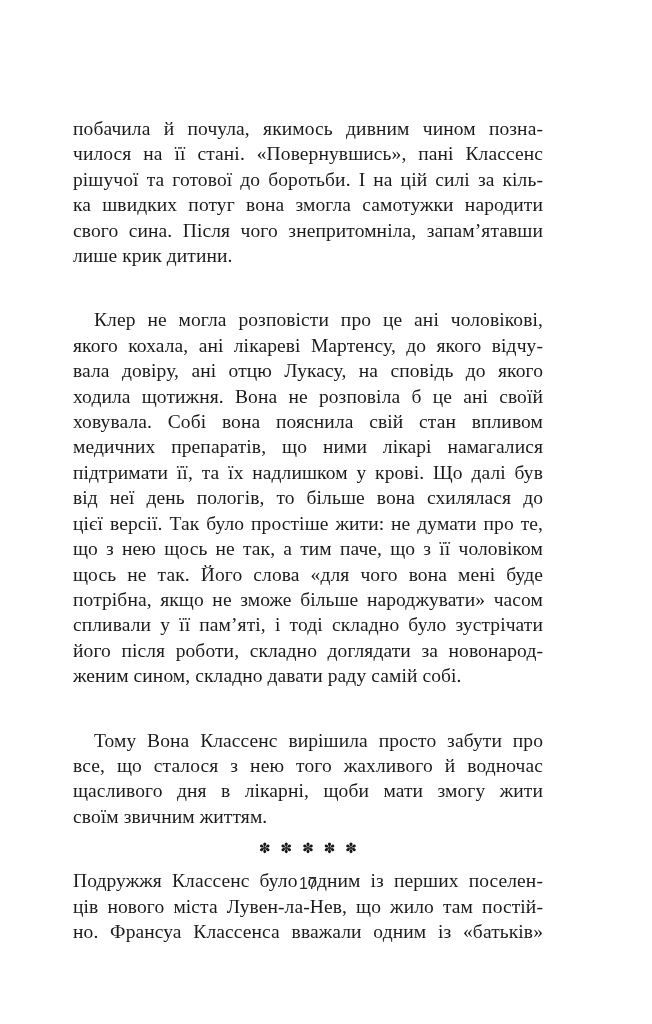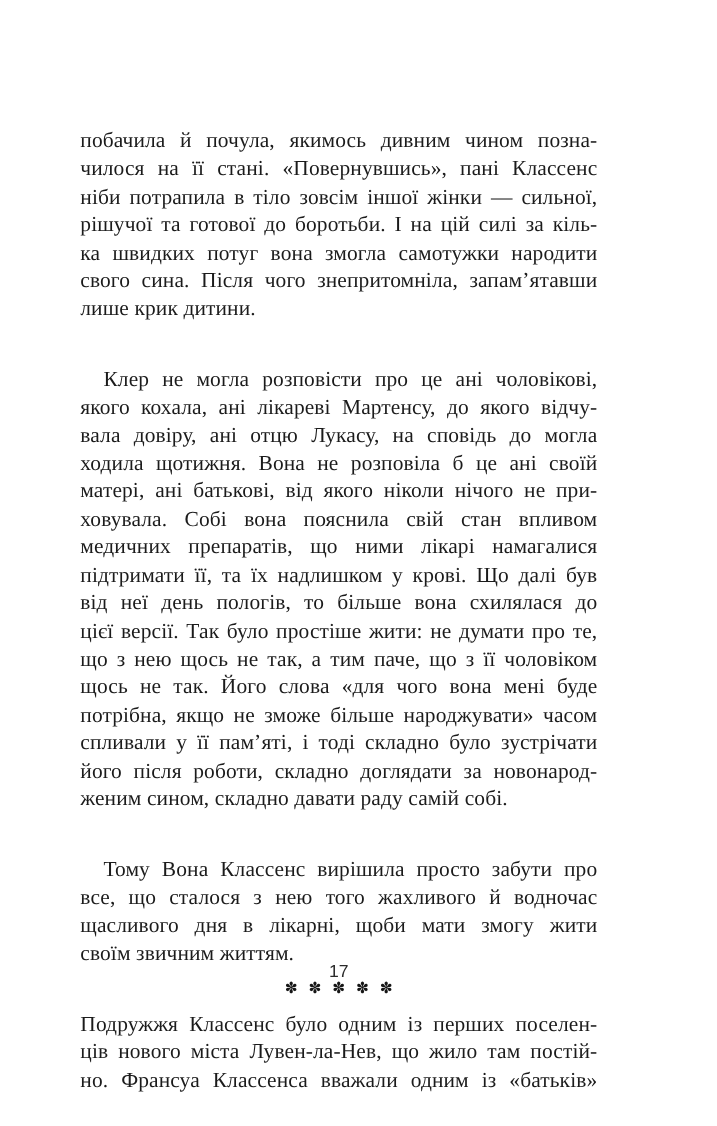--- a/index.html
+++ b/index.html
@@ -65,31 +65,29 @@
     color: #2b2b2b;
   }
 </style>
 </head>
 <body>
 
 <div class="book-page">
   <div class="text-block" id="text-block">
       <div class="line">побачила й почула, якимось дивним чином позна-</div>
       <div class="line">чилося на її стані. «Повернувшись», пані Классенс</div>
-      <div class="line">ніби потрапила в тіло зовсім іншої жінки — сильної,</div>
       <div class="line">рішучої та готової до боротьби. І на цій силі за кіль-</div>
       <div class="line">ка швидких потуг вона змогла самотужки народити</div>
       <div class="line">свого сина. Після чого знепритомніла, запам’ятавши</div>
       <div class="line last">лише крик дитини.</div>
       <div class="paragraph"></div>
       <div class="line indent">Клер не могла розповісти про це ані чоловікові,</div>
       <div class="line">якого кохала, ані лікареві Мартенсу, до якого відчу-</div>
-      <div class="line">вала довіру, ані отцю Лукасу, на сповідь до могла</div>
+      <div class="line">вала довіру, ані отцю Лукасу, на сповідь до якого</div>
       <div class="line">ходила щотижня. Вона не розповіла б це ані своїй</div>
-      <div class="line">матері, ані батькові, від якого ніколи нічого не при-</div>
       <div class="line">ховувала. Собі вона пояснила свій стан впливом</div>
       <div class="line">медичних препаратів, що ними лікарі намагалися</div>
       <div class="line">підтримати її, та їх надлишком у крові. Що далі був</div>
       <div class="line">від неї день пологів, то більше вона схилялася до</div>
       <div class="line">цієї версії. Так було простіше жити: не думати про те,</div>
       <div class="line">що з нею щось не так, а тим паче, що з її чоловіком</div>
       <div class="line">щось не так. Його слова «для чого вона мені буде</div>
       <div class="line">потрібна, якщо не зможе більше народжувати» часом</div>
       <div class="line">спливали у її пам’яті, і тоді складно було зустрічати</div>
       <div class="line">його після роботи, складно доглядати за новонарод-</div>

